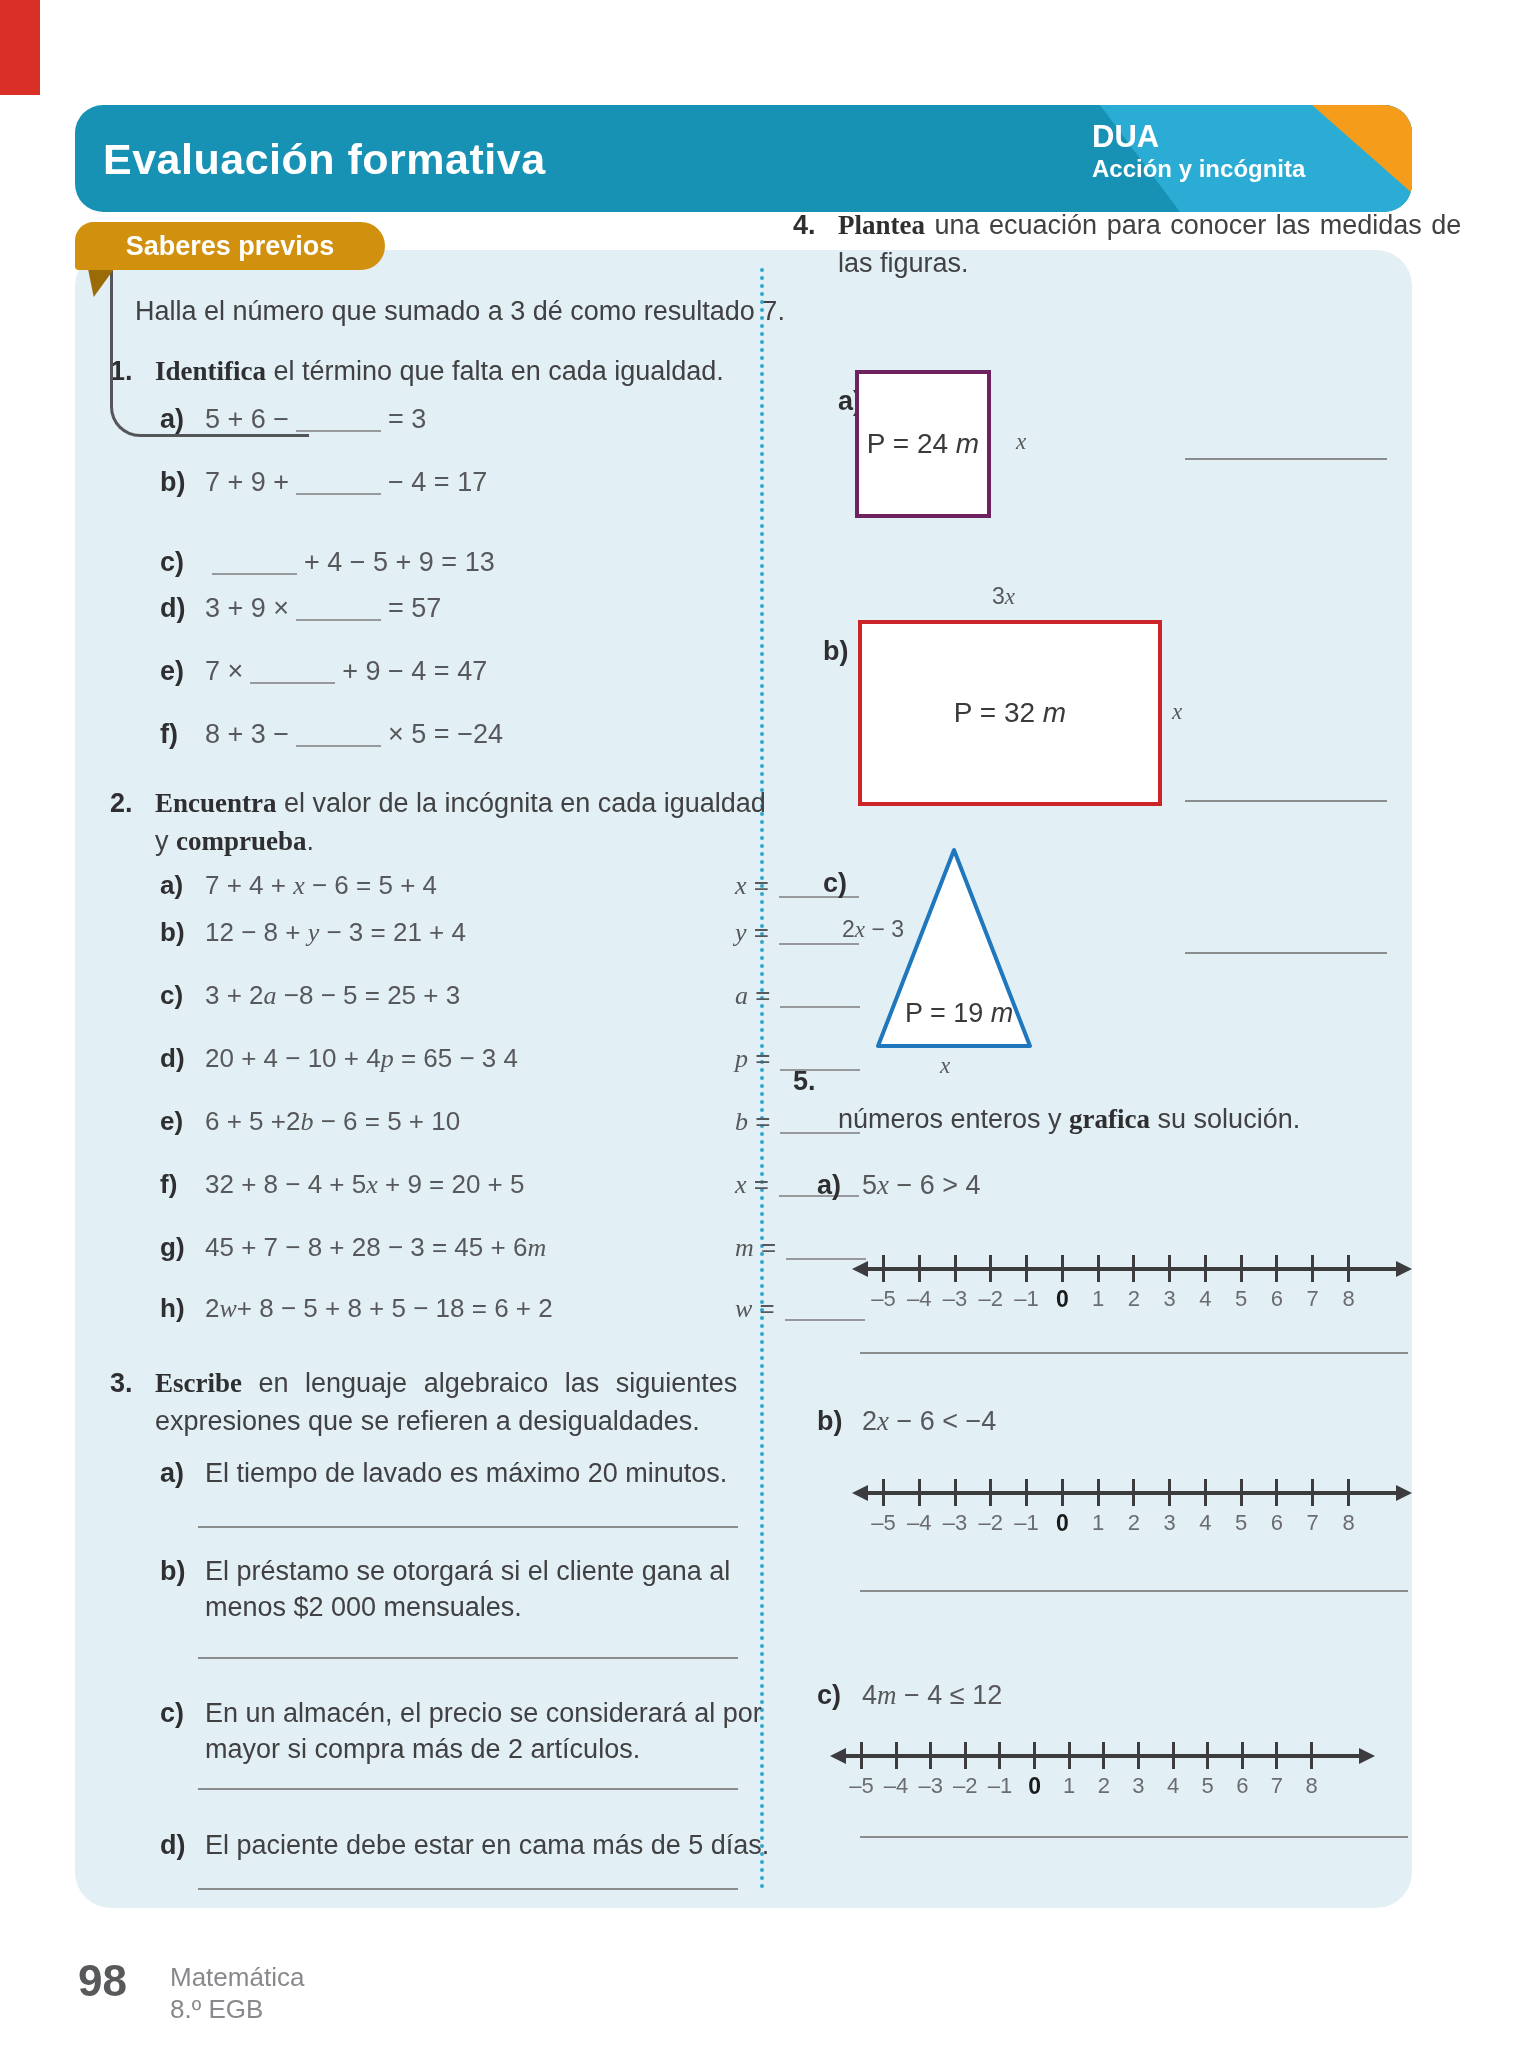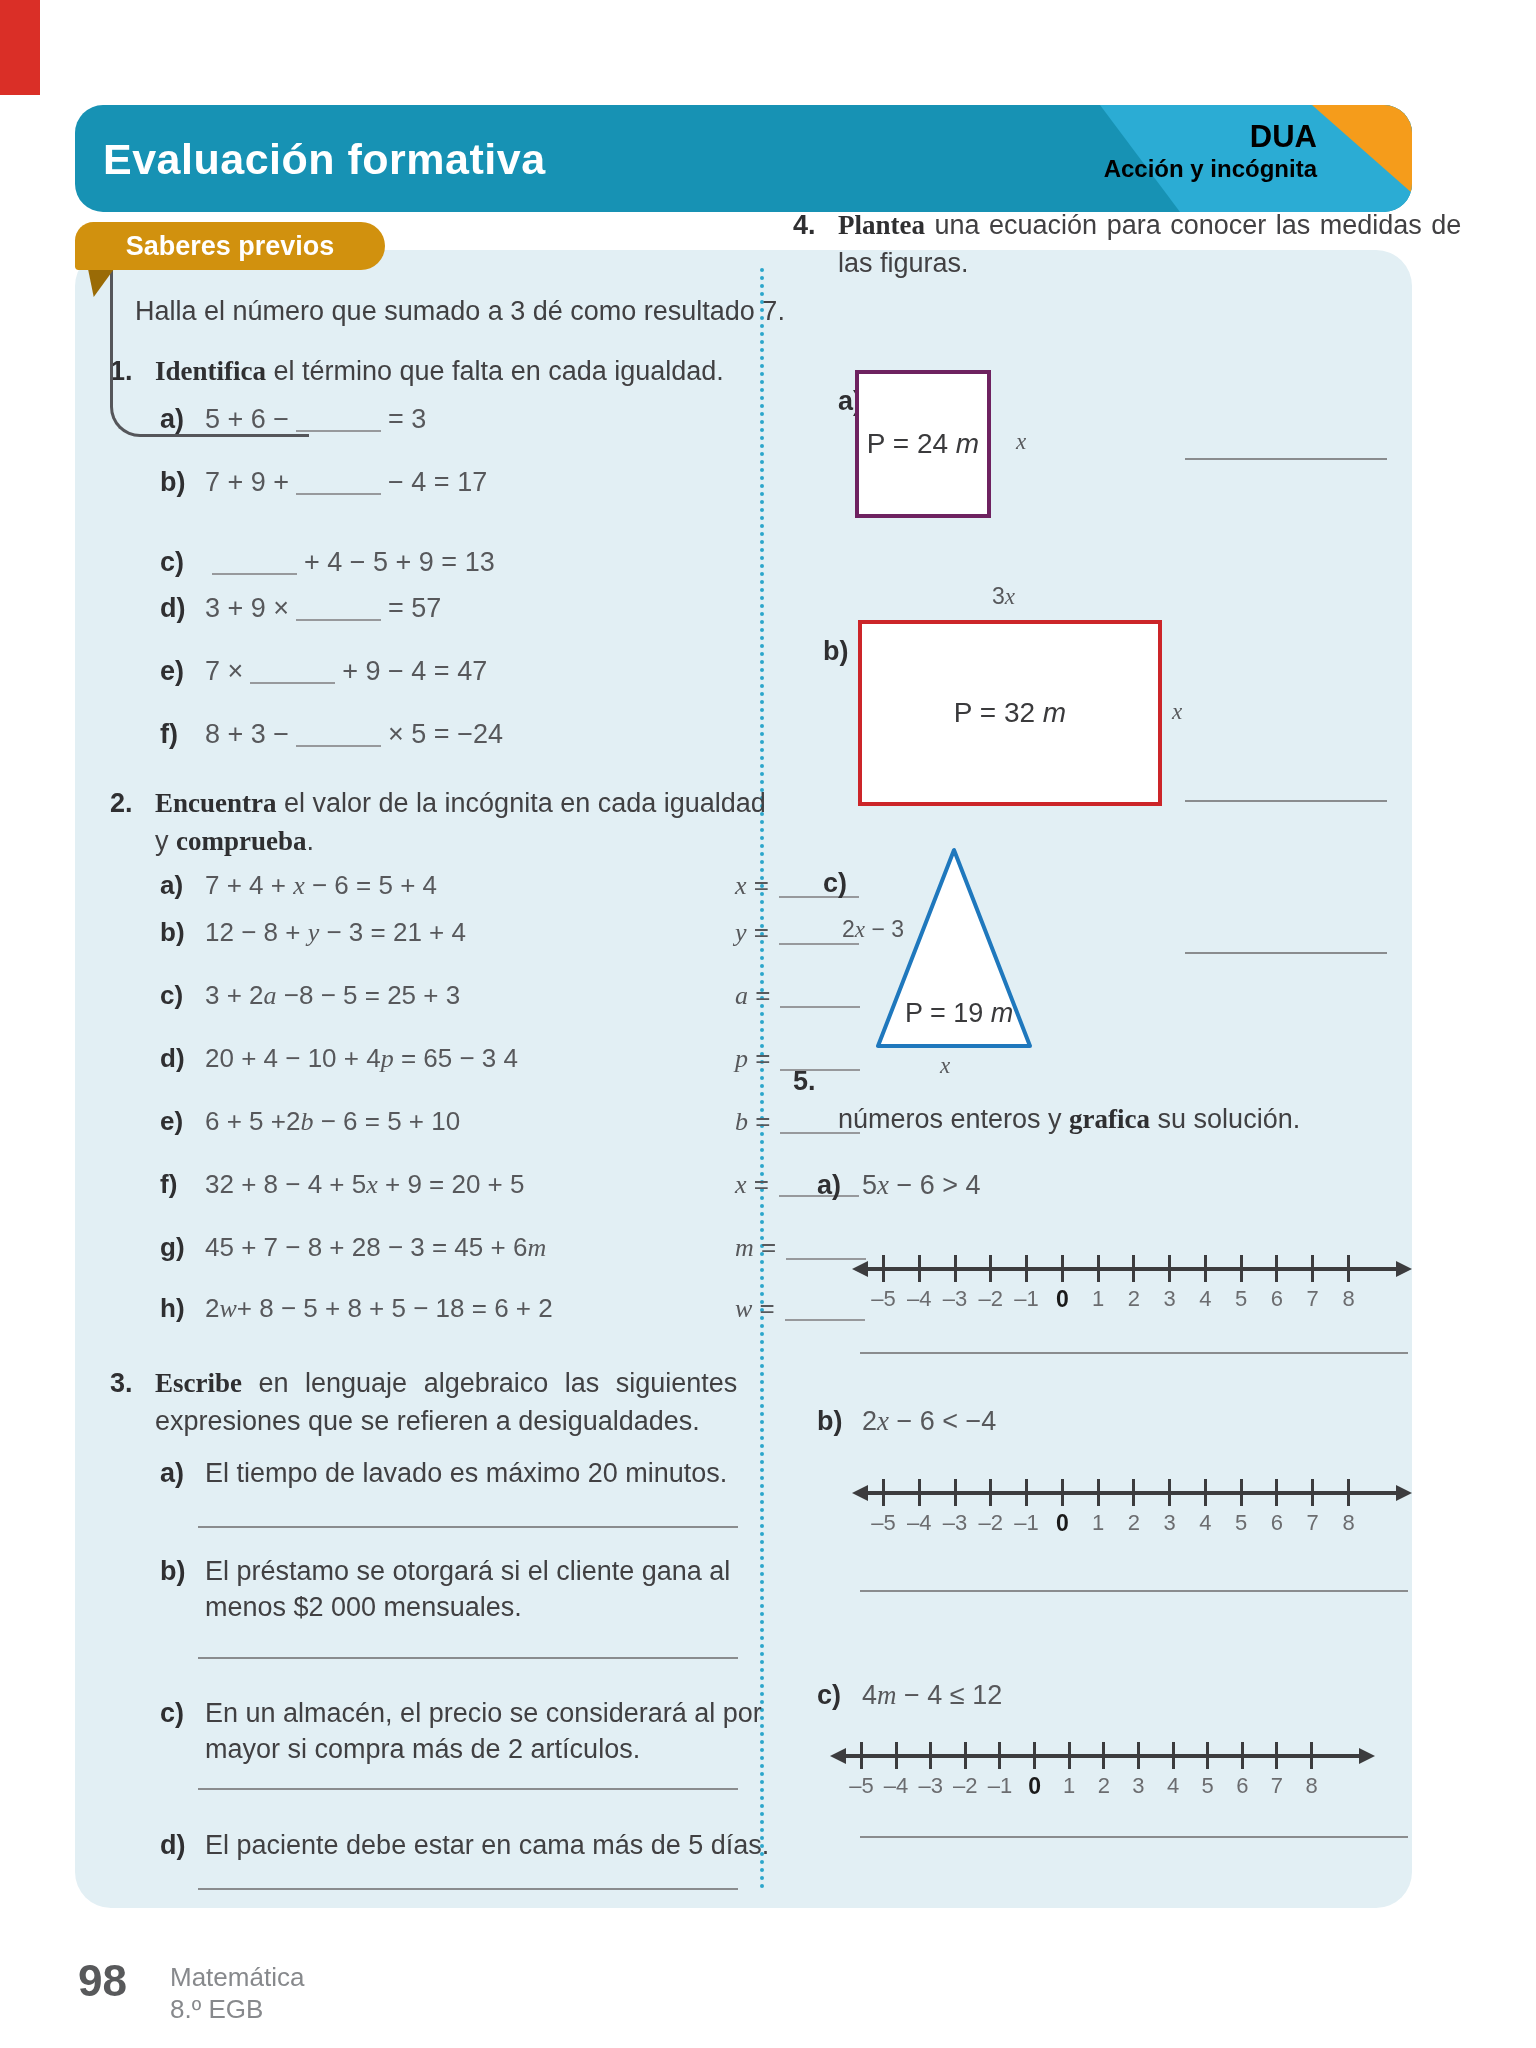--- a/index.html
+++ b/index.html
@@ -11,21 +11,21 @@
 
   
   .band{position:absolute;left:75px;top:105px;width:1337px;height:107px;background:#1792b4;
         border-radius:28px;overflow:hidden;}
   .band-right{position:absolute;right:0;top:0;width:330px;height:100%;background:#2bacd4;
         clip-path:polygon(18px 0,100% 0,100% 100%,98px 100%);}
   .band-orange{position:absolute;right:0;top:0;width:100px;height:88px;background:#f59c1b;
         clip-path:polygon(0 0,100% 0,100% 100%);}
   .band-title{position:absolute;left:28px;top:50%;transform:translateY(-50%);
         color:#fff;font-size:43px;font-weight:bold;letter-spacing:.5px;}
-  .dua{position:absolute;right:95px;top:14px;width:225px;text-align:right;color:#000000;line-height:1.15;}
+  .dua{position:absolute;right:95px;top:14px;width:225px;text-align:left;color:#ffffff;line-height:1.15;}
   .dua-title{font-size:31px;font-weight:bold;}
   .dua-sub{font-size:24px;font-weight:bold;}
 
   
   .badge{position:absolute;left:75px;top:222px;width:310px;height:48px;background:#d1910e;
          border-radius:20px 26px 26px 4px;z-index:5;}
   .badge span{position:absolute;left:50%;top:50%;transform:translate(-50%,-50%);
          color:#fff;font-size:27px;font-weight:bold;white-space:nowrap;}
   .badge-fold{position:absolute;left:88px;top:269px;width:26px;height:28px;background:#9a6b06;
          clip-path:polygon(0 0,100% 0,22% 100%);z-index:4;}

